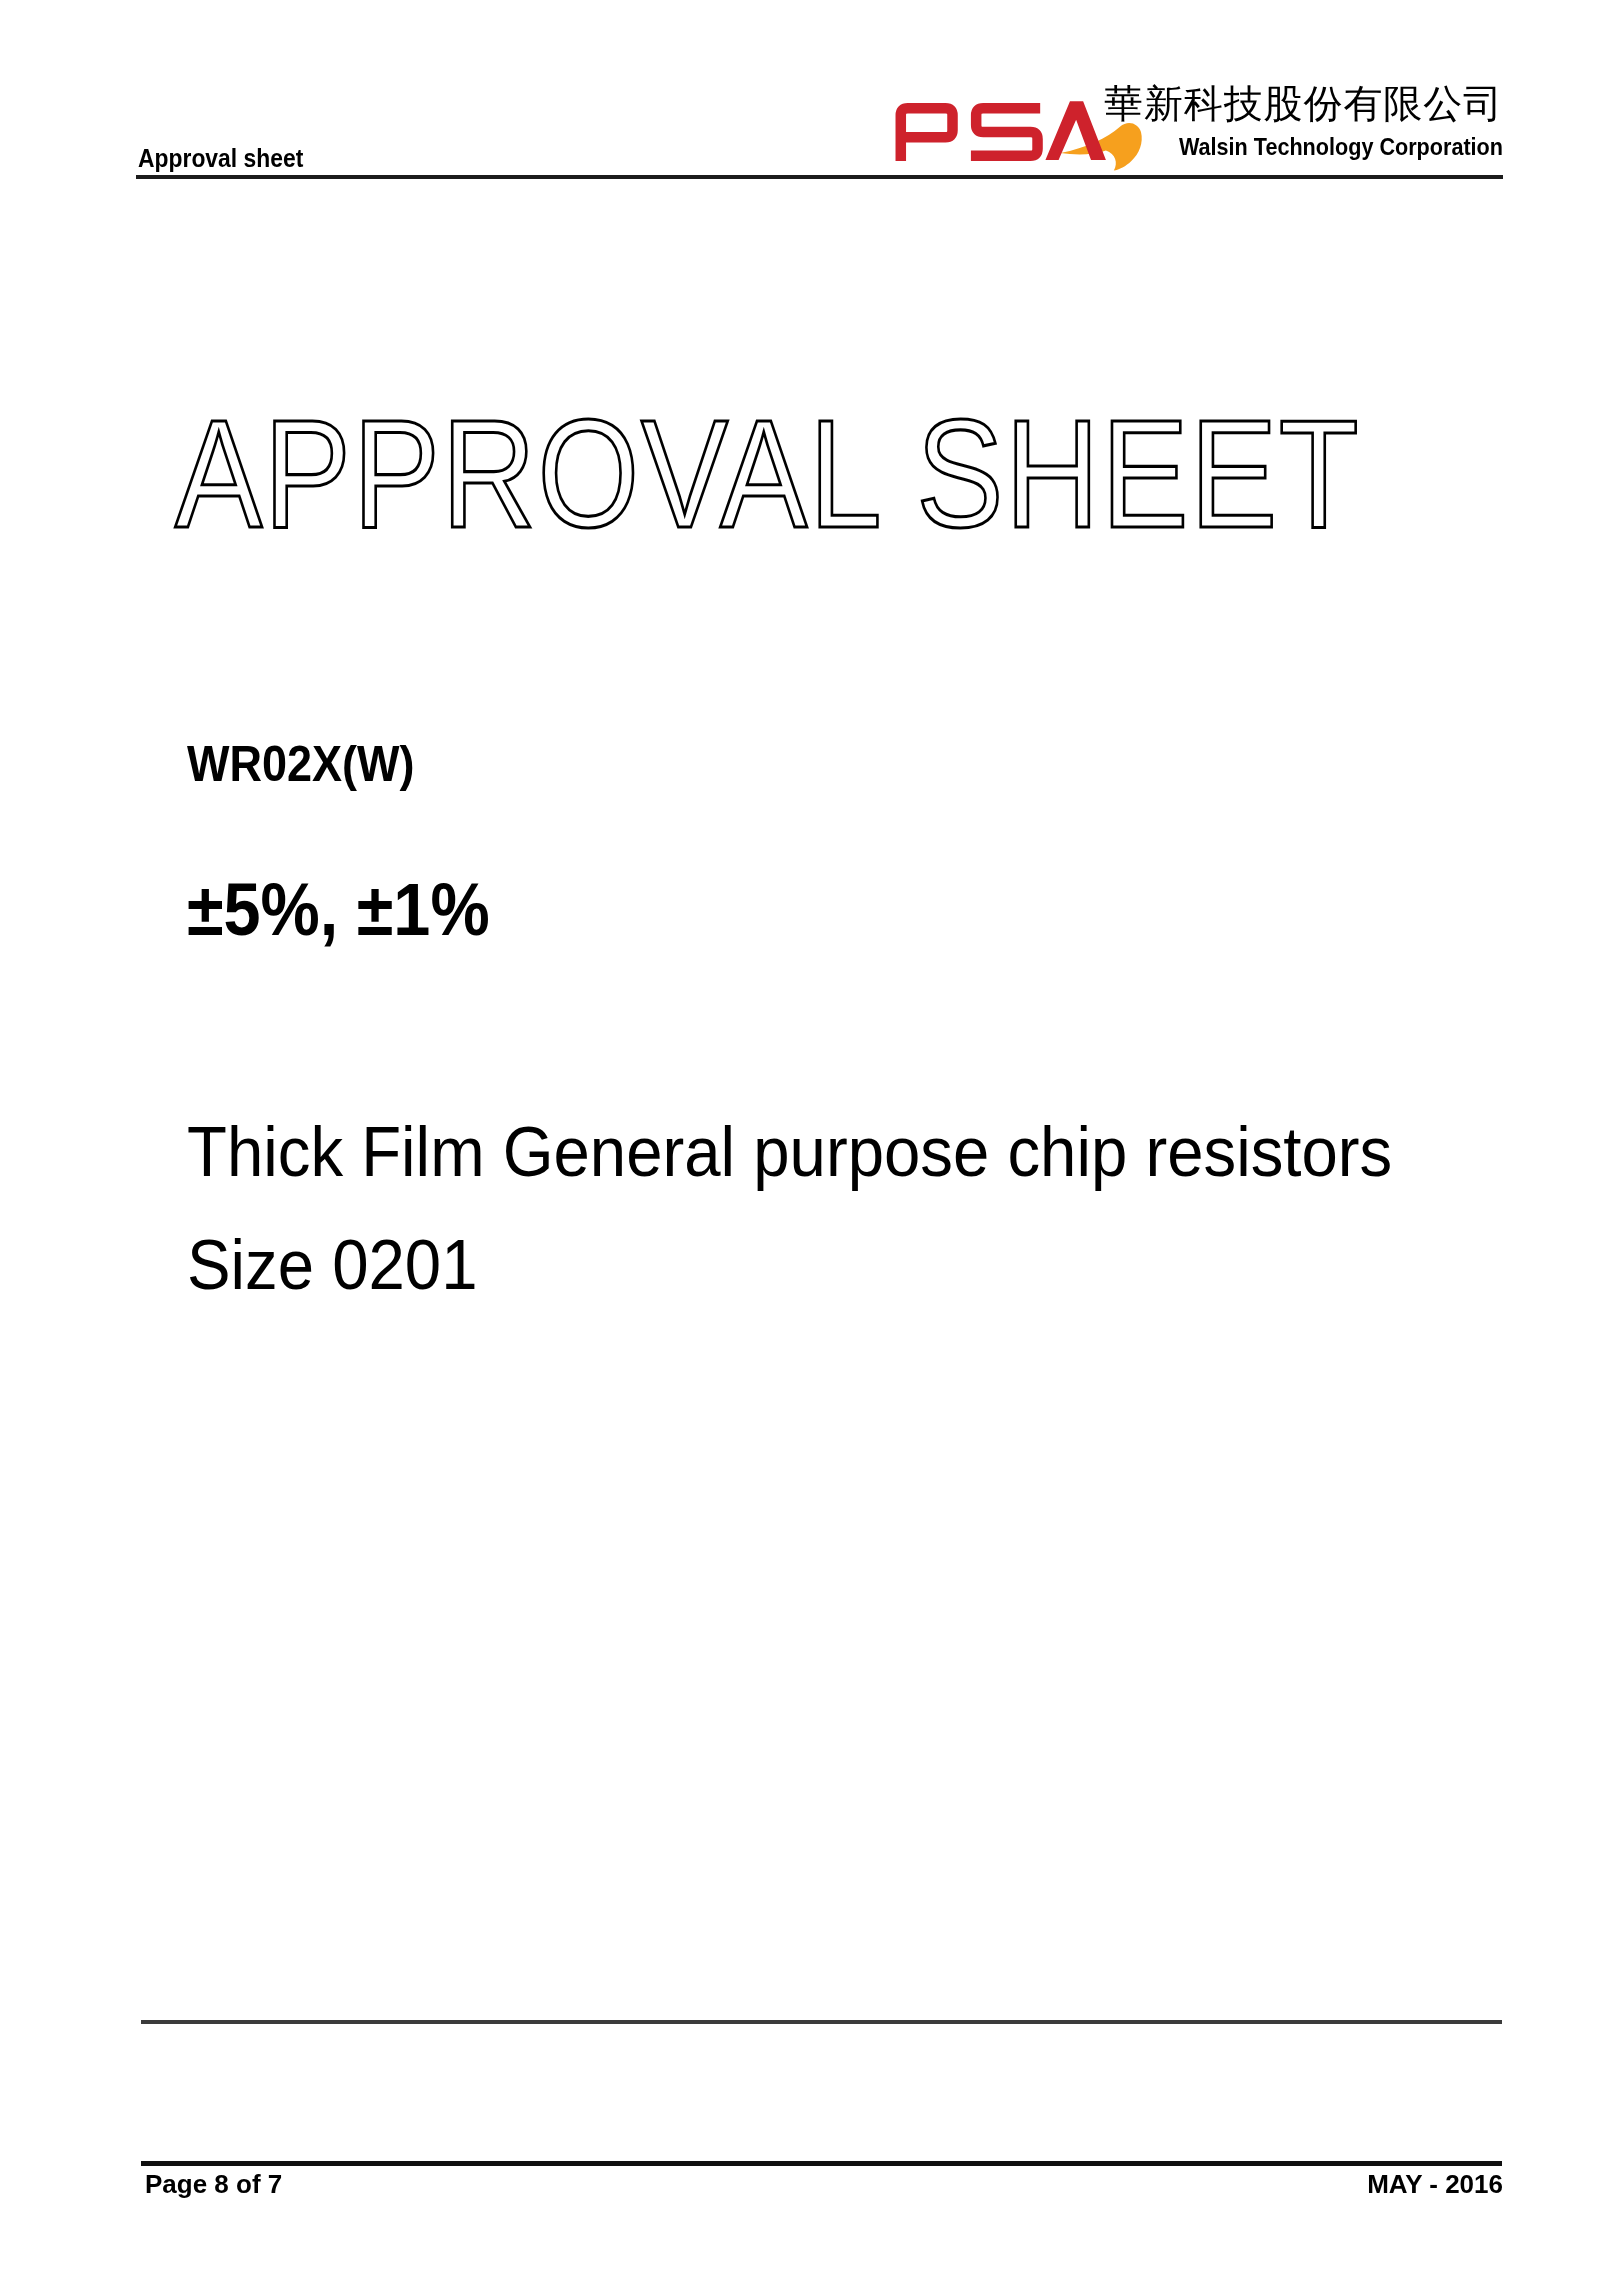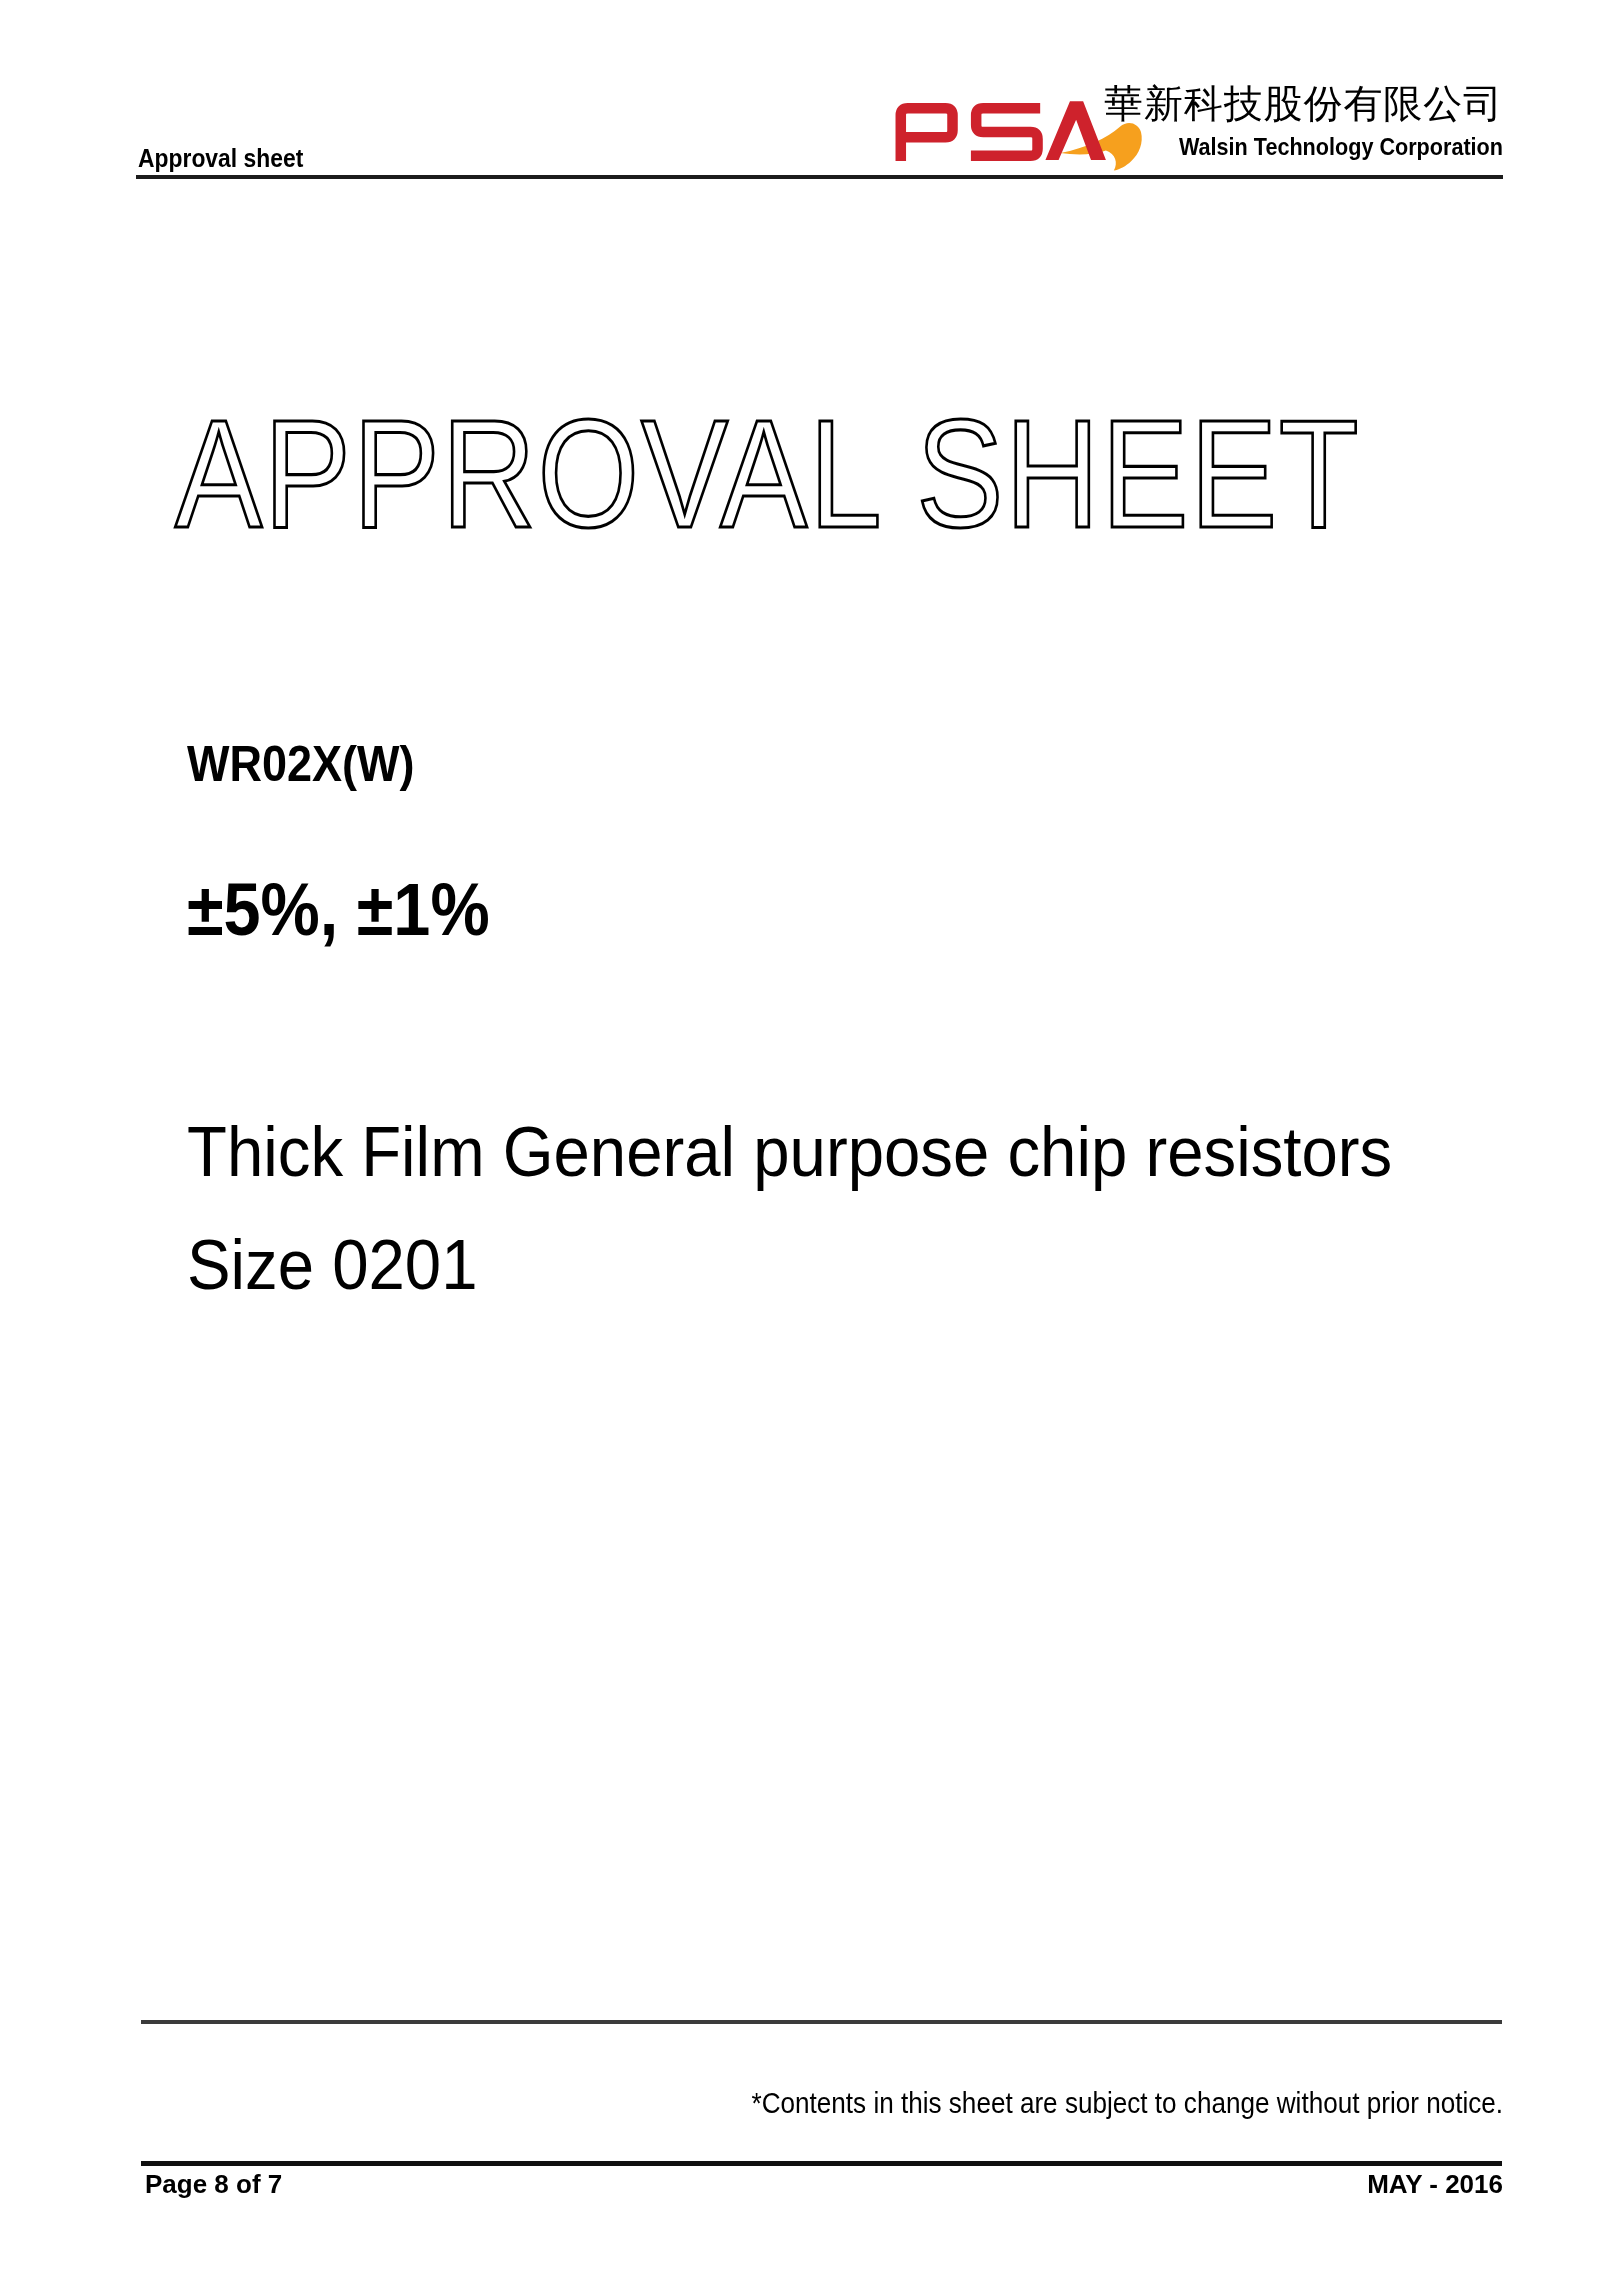--- a/index.html
+++ b/index.html
@@ -103,22 +103,19 @@
     <span class="cond">±5%, ±1%</span>
   </div>
   <div class="abs descr">
     <span class="cond">Thick Film General purpose chip resistors</span>
   </div>
   <div class="abs size">
     <span class="cond">Size 0201</span>
   </div>
 
   <div class="rule mid-rule"></div>
-  <div class="abs notice">
-    <span class="cond-r">*Contents in this sheet are subject to change without prior notice.</span>
-  </div>
   <div class="rule bottom-rule"></div>
 
   <div class="abs foot foot-left">Page 8 of 7</div>
   <div class="abs foot foot-right">MAY - 2016</div>
 
 </div>
 
 
 </body></html>

